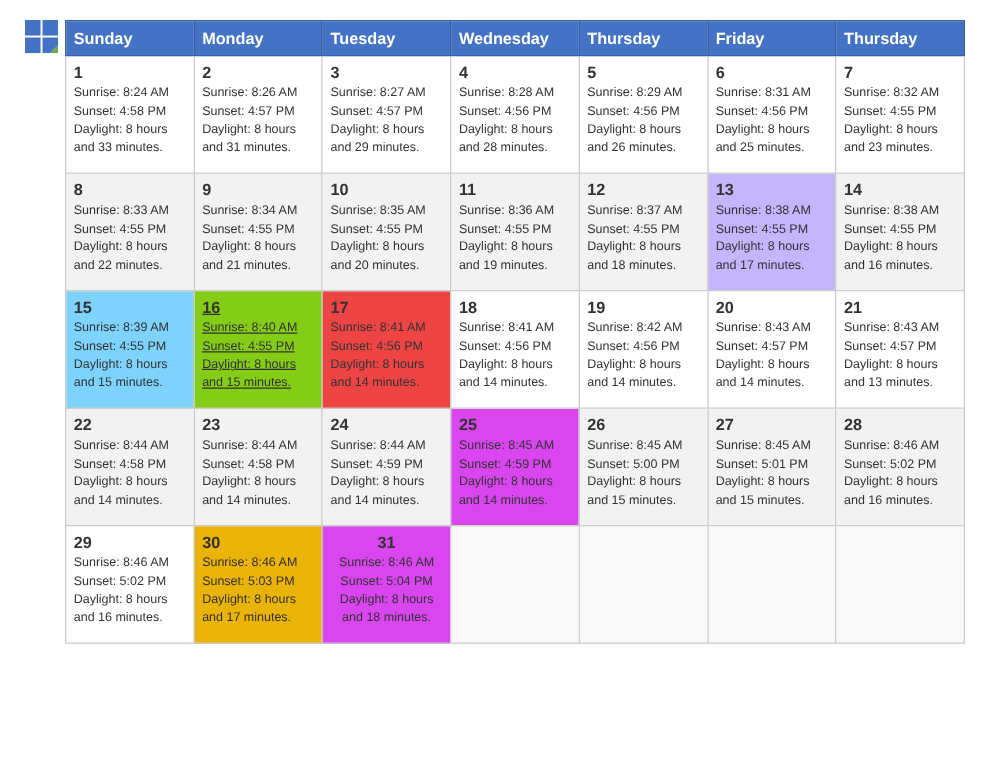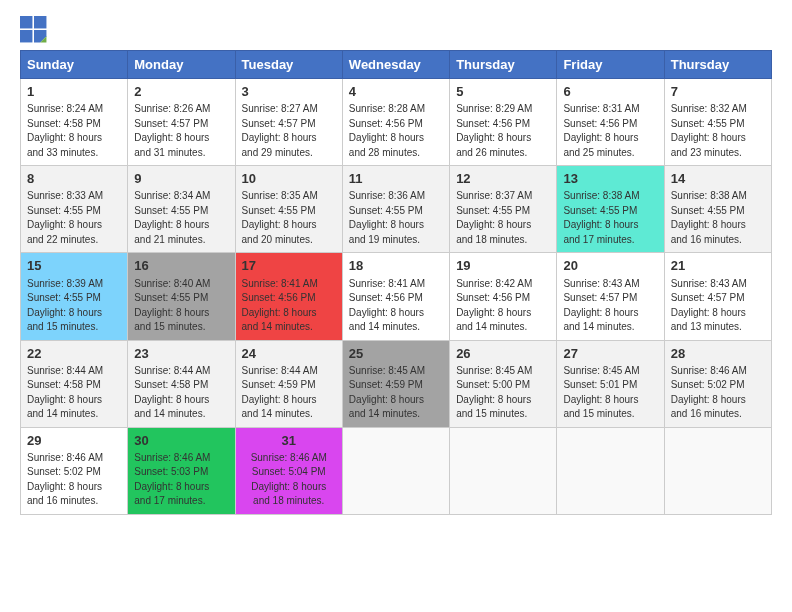--- a/index.html
+++ b/index.html
@@ -8,21 +8,20 @@
       background: #fff;
       width: 792px;
       height: 612px;
       overflow: hidden;
     }
     .page {
       width: 792px;
       height: 520px;
       padding: 16px 20px 5px 20px;
       display: flex;
-      flex-direction: column;
     }
     .top-bar {
       display: flex;
       justify-content: space-between;
       align-items: flex-start;
       margin-bottom: 6px;
     }
     .logo {
       display: flex;
       align-items: center;
@@ -182,35 +181,35 @@
             <div class="cell-text">Sunrise: 8:35 AM<br>Sunset: 4:55 PM<br>Daylight: 8 hours and 20 minutes.</div>
           </td>
           <td style="background: rgb(242, 242, 242); margin-left: 21px;">
             <span class="day-num">11</span>
             <div class="cell-text">Sunrise: 8:36 AM<br>Sunset: 4:55 PM<br>Daylight: 8 hours and 19 minutes.</div>
           </td>
           <td style="background: rgb(242, 242, 242);">
             <span class="day-num">12</span>
             <div class="cell-text">Sunrise: 8:37 AM<br>Sunset: 4:55 PM<br>Daylight: 8 hours and 18 minutes.</div>
           </td>
-          <td style="background: #5eead4;">
+          <td style="background: #c4b5fd;">
             <span class="day-num">13</span>
             <div class="cell-text">Sunrise: 8:38 AM<br>Sunset: 4:55 PM<br>Daylight: 8 hours and 17 minutes.</div>
           </td>
           <td style="background: rgb(242, 242, 242);">
             <span class="day-num">14</span>
             <div class="cell-text">Sunrise: 8:38 AM<br>Sunset: 4:55 PM<br>Daylight: 8 hours and 16 minutes.</div>
           </td>
         </tr>
         <tr>
           <td style="background: #7dd3fc;">
             <span class="day-num">15</span>
             <div class="cell-text">Sunrise: 8:39 AM<br>Sunset: 4:55 PM<br>Daylight: 8 hours and 15 minutes.</div>
           </td>
-          <td style="background: #a3a3a3;">
+          <td style="background: #84cc16; text-decoration: underline;">
             <span class="day-num">16</span>
             <div class="cell-text">Sunrise: 8:40 AM<br>Sunset: 4:55 PM<br>Daylight: 8 hours and 15 minutes.</div>
           </td>
           <td style="background: #ef4444;">
             <span class="day-num">17</span>
             <div class="cell-text">Sunrise: 8:41 AM<br>Sunset: 4:56 PM<br>Daylight: 8 hours and 14 minutes.</div>
           </td>
           <td style="background: rgb(255, 255, 255);">
             <span class="day-num">18</span>
             <div class="cell-text">Sunrise: 8:41 AM<br>Sunset: 4:56 PM<br>Daylight: 8 hours and 14 minutes.</div>
@@ -234,21 +233,21 @@
             <div class="cell-text">Sunrise: 8:44 AM<br>Sunset: 4:58 PM<br>Daylight: 8 hours and 14 minutes.</div>
           </td>
           <td style="background: rgb(242, 242, 242);">
             <span class="day-num">23</span>
             <div class="cell-text">Sunrise: 8:44 AM<br>Sunset: 4:58 PM<br>Daylight: 8 hours and 14 minutes.</div>
           </td>
           <td style="background: rgb(242, 242, 242);">
             <span class="day-num">24</span>
             <div class="cell-text">Sunrise: 8:44 AM<br>Sunset: 4:59 PM<br>Daylight: 8 hours and 14 minutes.</div>
           </td>
-          <td style="background: #a3a3a3; margin-left: 36px;">
+          <td style="background: #d946ef; margin-left: 36px;">
             <span class="day-num">25</span>
             <div class="cell-text">Sunrise: 8:45 AM<br>Sunset: 4:59 PM<br>Daylight: 8 hours and 14 minutes.</div>
           </td>
           <td style="background: rgb(242, 242, 242);">
             <span class="day-num">26</span>
             <div class="cell-text">Sunrise: 8:45 AM<br>Sunset: 5:00 PM<br>Daylight: 8 hours and 15 minutes.</div>
           </td>
           <td style="background: rgb(242, 242, 242);">
             <span class="day-num">27</span>
             <div class="cell-text">Sunrise: 8:45 AM<br>Sunset: 5:01 PM<br>Daylight: 8 hours and 15 minutes.</div>
@@ -256,21 +255,21 @@
           <td style="background: rgb(242, 242, 242);">
             <span class="day-num">28</span>
             <div class="cell-text">Sunrise: 8:46 AM<br>Sunset: 5:02 PM<br>Daylight: 8 hours and 16 minutes.</div>
           </td>
         </tr>
         <tr>
           <td style="background: rgb(255, 255, 255);">
             <span class="day-num">29</span>
             <div class="cell-text">Sunrise: 8:46 AM<br>Sunset: 5:02 PM<br>Daylight: 8 hours and 16 minutes.</div>
           </td>
-          <td style="background: #22c55e;">
+          <td style="background: #eab308;">
             <span class="day-num">30</span>
             <div class="cell-text">Sunrise: 8:46 AM<br>Sunset: 5:03 PM<br>Daylight: 8 hours and 17 minutes.</div>
           </td>
           <td style="background: #d946ef; text-align: center;">
             <span class="day-num">31</span>
             <div class="cell-text">Sunrise: 8:46 AM<br>Sunset: 5:04 PM<br>Daylight: 8 hours and 18 minutes.</div>
           </td>
           <td class="empty-cell"></td>
           <td class="empty-cell"></td>
           <td class="empty-cell"></td>

